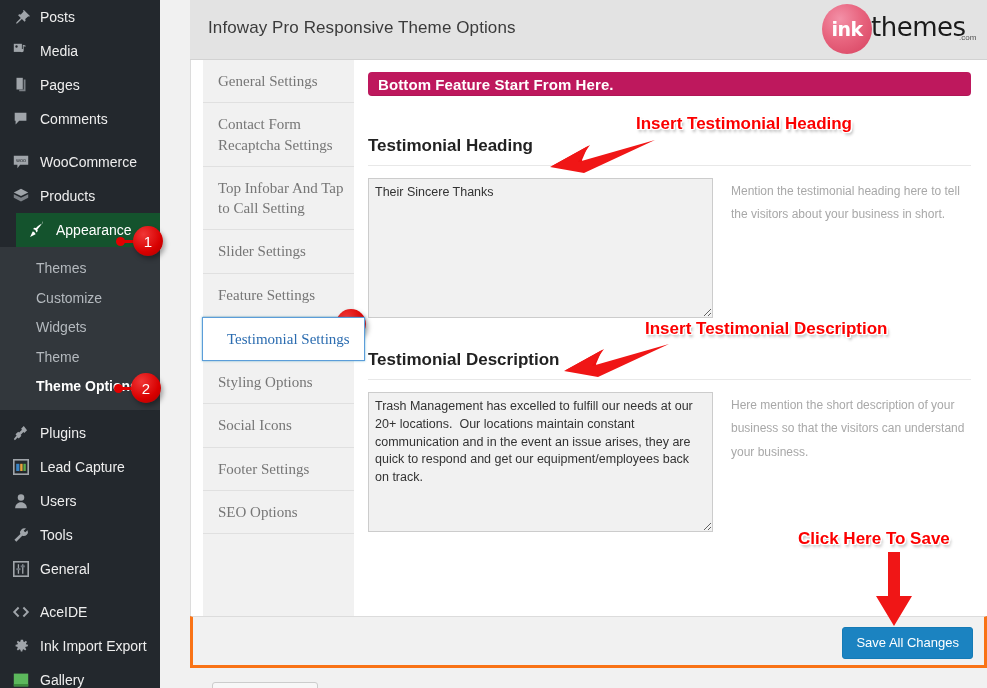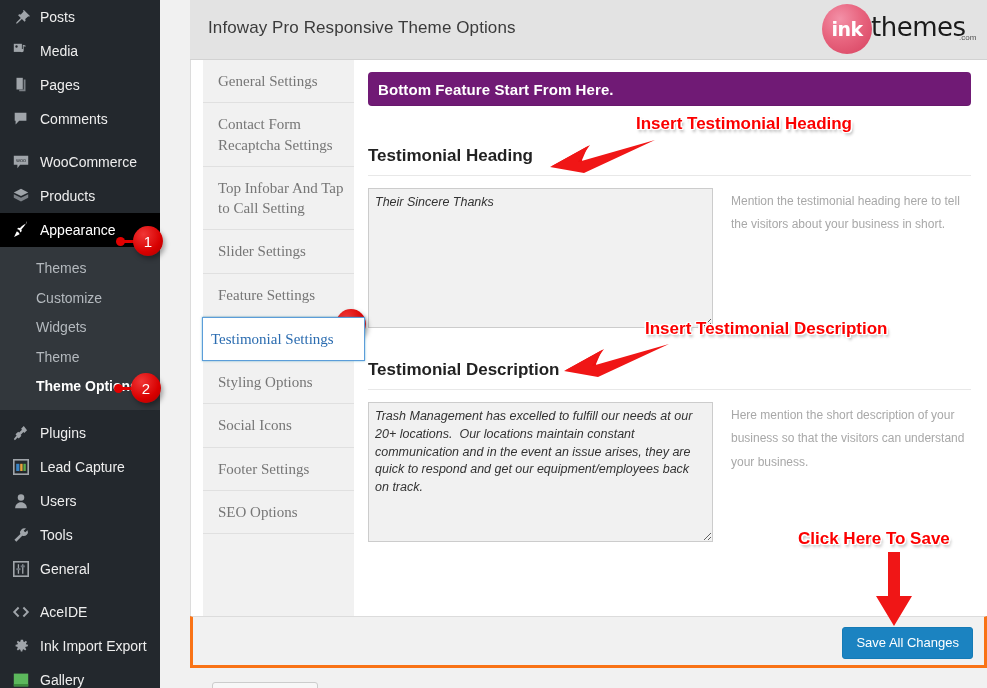--- a/index.html
+++ b/index.html
@@ -21,21 +21,21 @@
   }
   .wp-item {
     position: relative;
     display: flex; align-items: center;
     height: 34px;
     padding-left: 11px;
     color: #eee;
     white-space: nowrap;
   }
   .wp-item .wp-label { margin-left: 9px; font-size: 14px; line-height: 1; }
-  .wp-item.active { background: #000000; color: #fff; }
+  .wp-item.active { background: #14532d; color: #fff; margin-left: 16px; }
   .wp-item.active .wp-label { color: #fff; }
   .wp-ico {
     width: 20px; height: 20px;
     display: inline-flex; align-items: center; justify-content: center;
     flex: 0 0 20px;
   }
   .wp-ico svg { display: block; }
   .wp-gap { height: 9px; }
 
   
@@ -125,36 +125,36 @@
     color: #767676;
     border-bottom: 1px solid #e0e0e0;
     line-height: 1.35;
     background: #f1f1f1;
   }
   .tab.active {
     background: #fff;
     color: #2b6cb0;
     border: 1px solid #5b9dd9;
     margin: 0 -1px;
-    padding-left: 8px;
+    padding-left: 24px;
     box-shadow: 0 0 2px rgba(30,140,190,.6);
     z-index: 3;
   }
   #tabs-filler { background: #f1f1f1; height: 130px; }
 
   
   #pane {
     position: absolute; left: 163px; top: 0;
     width: 633px; height: 556px;
     background: #fff;
     padding: 12px 16px 0 14px;
   }
   #redbar {
-    height: 34px;
-    background: #701a75;
+    height: 24px;
+    background: #be185d;
     border-radius: 4px;
     color: #fff;
     font-size: 15px; font-weight: bold;
     display: flex; align-items: center;
     padding-left: 10px;
     letter-spacing: .1px;
     box-shadow: inset 0 -1px 0 rgba(0,0,0,.07);
   }
   .sect-title {
     margin-top: 40px;
@@ -168,21 +168,20 @@
     width: 345px;
     background: #f1f1f1;
     border: 1px solid #ccc;
     font-family: "Liberation Sans", sans-serif;
     font-size: 12.5px;
     color: #333;
     padding: 5px 6px;
     line-height: 1.42;
     resize: vertical;
     outline: none;
-    font-style: italic;
   }
   #ta-heading { height: 140px; }
   #ta-desc { height: 140px; }
   .helper {
     margin-left: 18px;
     width: 243px;
     font-size: 12px;
     color: #a8a8a8;
     line-height: 1.95;
     padding-top: 2px;

